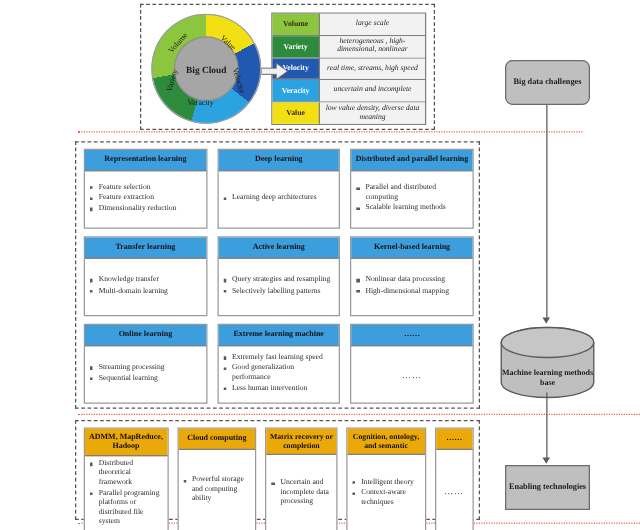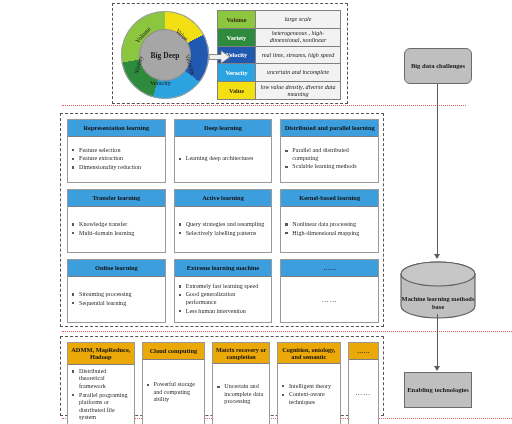--- a/index.html
+++ b/index.html
@@ -116,21 +116,21 @@
 <div class="canvas">
 
   <div class="redline" style="left:62px;top:105px;width:404px;"></div>
   <div class="redline" style="left:62px;top:331px;width:450px;"></div>
   <div class="redline" style="left:62px;top:418px;width:450px;"></div>
 
   <div class="dashed-box" id="sec-bigdata">
 
     <div class="donut-wrap">
       <div class="donut"></div>
-      <div class="donut-center">Big Deep</div>
+      <div class="donut-center">Big Cloud</div>
       <div class="seg-lbl l-volume">Volume</div>
       <div class="seg-lbl l-value">Value</div>
       <div class="seg-lbl l-velocity">Velocity</div>
       <div class="seg-lbl l-veracity">Veracity</div>
       <div class="seg-lbl l-variety">Variety</div>
     </div>
 
     <svg class="blockarrow" viewBox="0 0 22 14">
       <polygon points="0,4.5 12,4.5 12,0.5 21,7 12,13.5 12,9.5 0,9.5" fill="#f0f0f0" stroke="#6f6f6f" stroke-width="0.8"></polygon>
     </svg>

